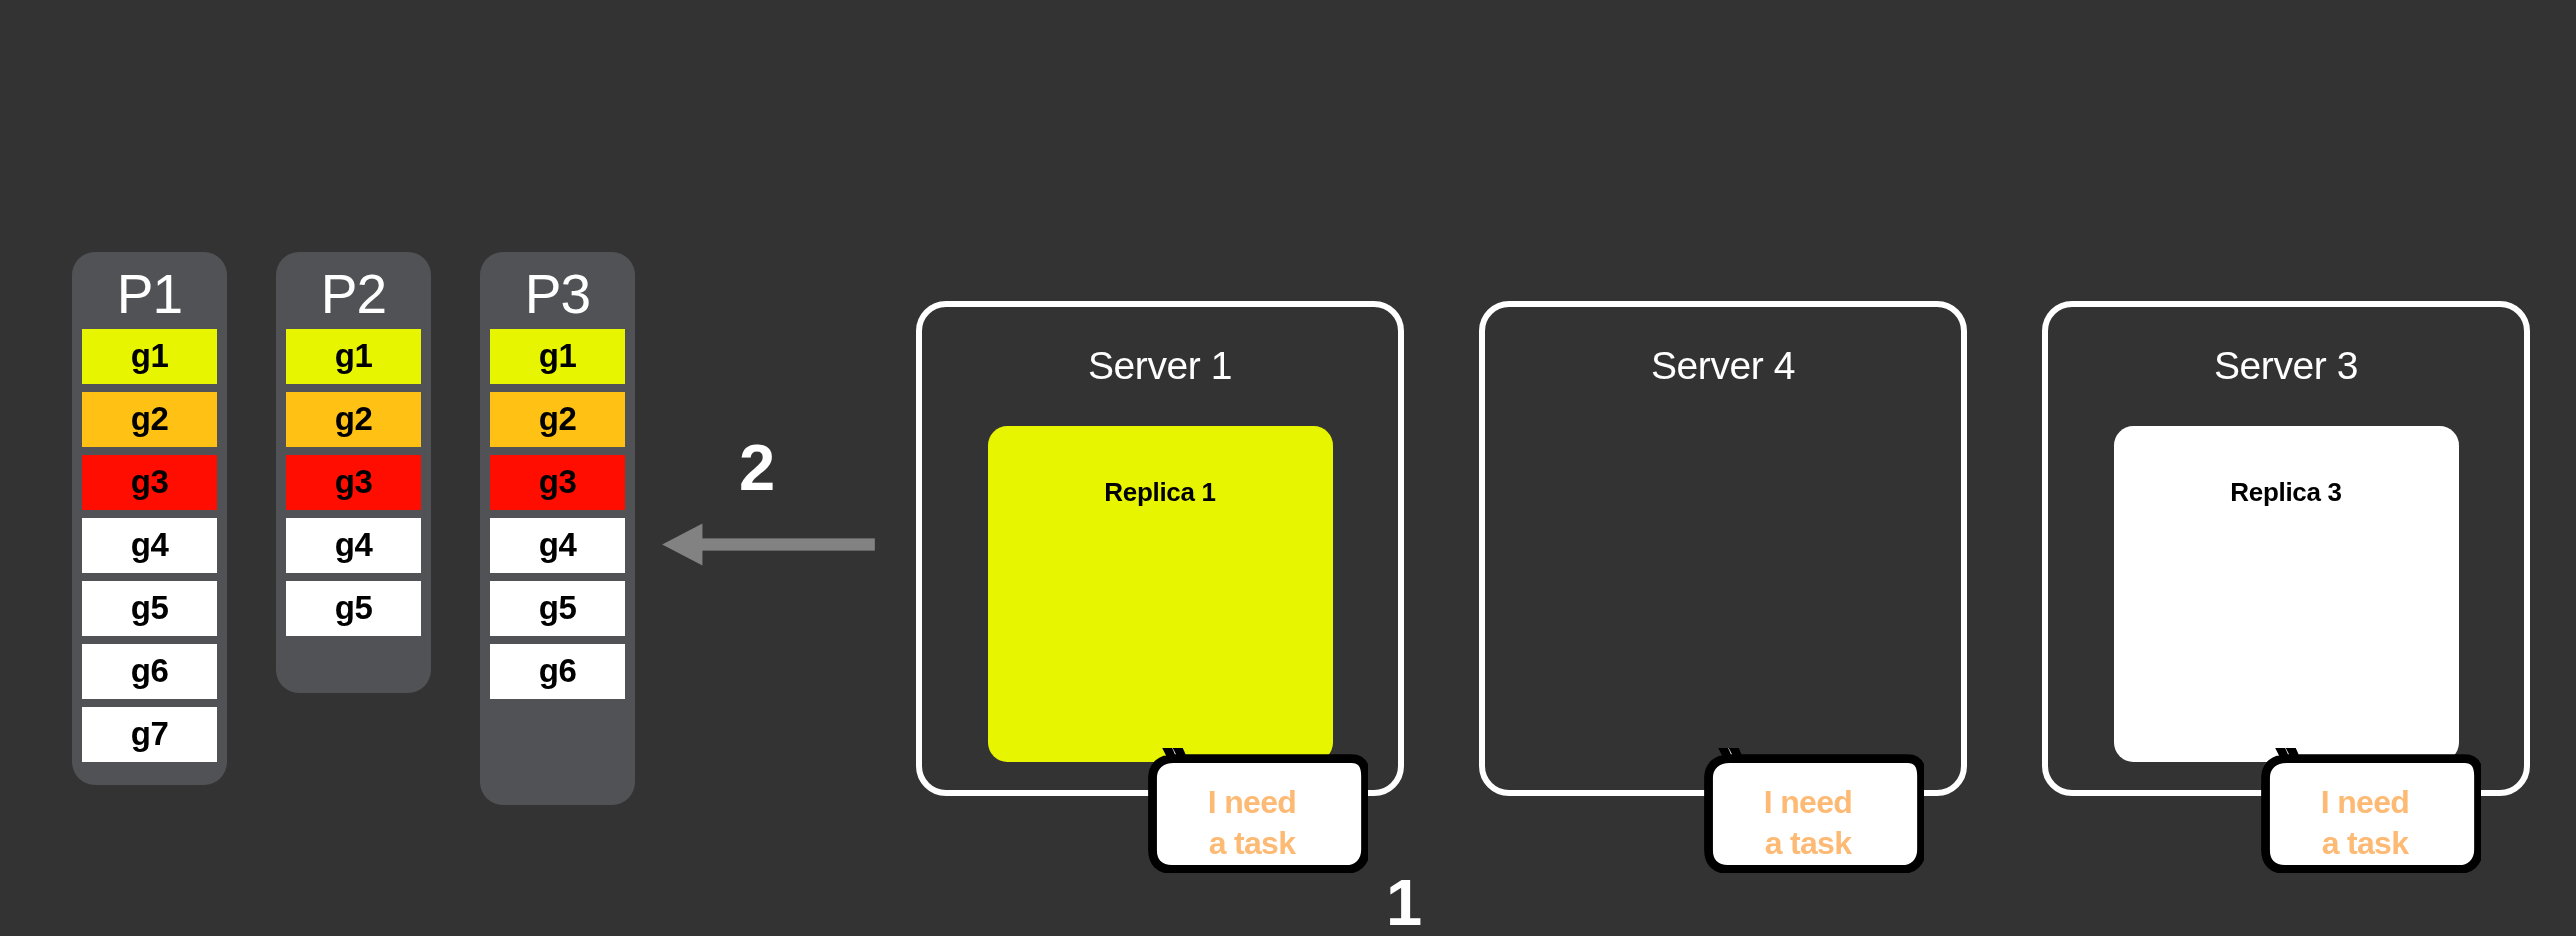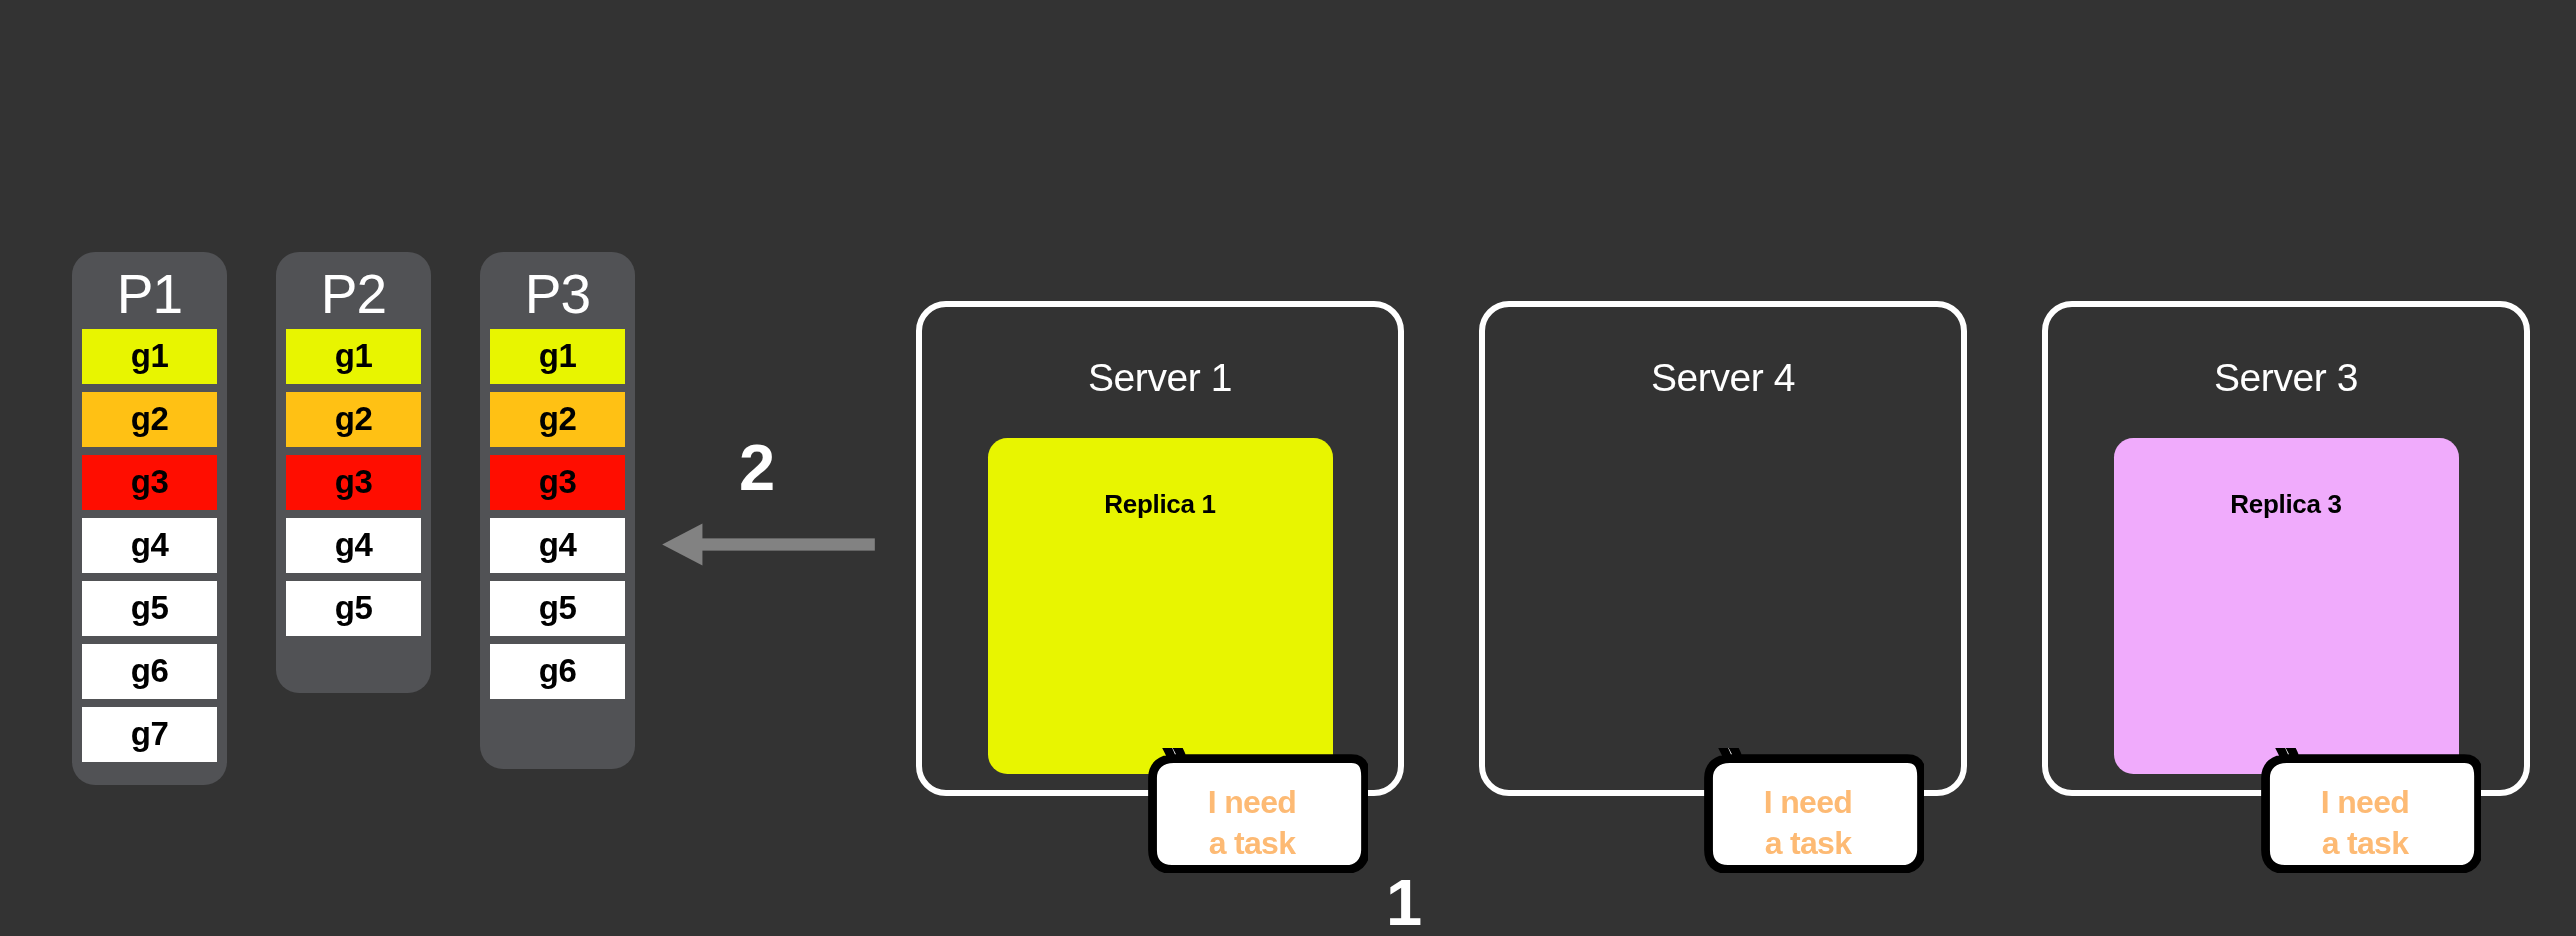--- a/index.html
+++ b/index.html
@@ -115,21 +115,21 @@
     box-sizing: border-box;
     background: #333333;
     display: flex;
     flex-direction: column;
     align-items: center;
   }
   .server-title {
     color: #ffffff;
     font-size: 39px;
     font-weight: 400;
-    margin-top: 49px;
+    margin-top: 37px;
     letter-spacing: -0.4px;
     user-select: none;
   }
   .replica-box {
     width: 345px;
     height: 336px;
     border-radius: 19.4px;
     margin-top: 38px;
     display: flex;
     justify-content: center;
@@ -206,21 +206,21 @@
       <div class="partition-title">P2</div>
       <div class="tile-stack">
         <div class="tile" style="background:#E8F500">g1</div>
         <div class="tile" style="background:#FFC114">g2</div>
         <div class="tile" style="background:#FF0D00">g3</div>
         <div class="tile" style="background:#FFFFFF">g4</div>
         <div class="tile" style="background:#FFFFFF">g5</div>
       </div>
     </div>
 
-    <div class="partition" style="padding-bottom:70px">
+    <div class="partition" style="padding-bottom:106px">
       <div class="partition-title">P3</div>
       <div class="tile-stack">
         <div class="tile" style="background:#E8F500">g1</div>
         <div class="tile" style="background:#FFC114">g2</div>
         <div class="tile" style="background:#FF0D00">g3</div>
         <div class="tile" style="background:#FFFFFF">g4</div>
         <div class="tile" style="background:#FFFFFF">g5</div>
         <div class="tile" style="background:#FFFFFF">g6</div>
       </div>
     </div>
@@ -243,21 +243,21 @@
         <div class="replica-label">Replica 1</div>
       </div>
     </div>
 
     <div class="server-card">
       <div class="server-title">Server 4</div>
     </div>
 
     <div class="server-card">
       <div class="server-title">Server 3</div>
-      <div class="replica-box" style="background:#f0abfc">
+      <div class="replica-box" style="background:#ffffff">
         <div class="replica-label">Replica 3</div>
       </div>
     </div>
 
   </div>
 
   <div class="bubble" id="bubble-1">
     <svg width="232" height="125" viewBox="0 0 262 142">
       <path d="M18 34 C18 20 28 12 42 12 L244 12 C256 12 260 20 260 32 L260 116 C260 130 250 138 238 138 L40 138 C26 138 18 130 18 116 Z
                M40 12 C34 -4 26 -16 14 -26 C32 -22 44 -10 52 12 Z" fill="#ffffff" stroke="#000000" stroke-width="10" stroke-linejoin="round"></path>

